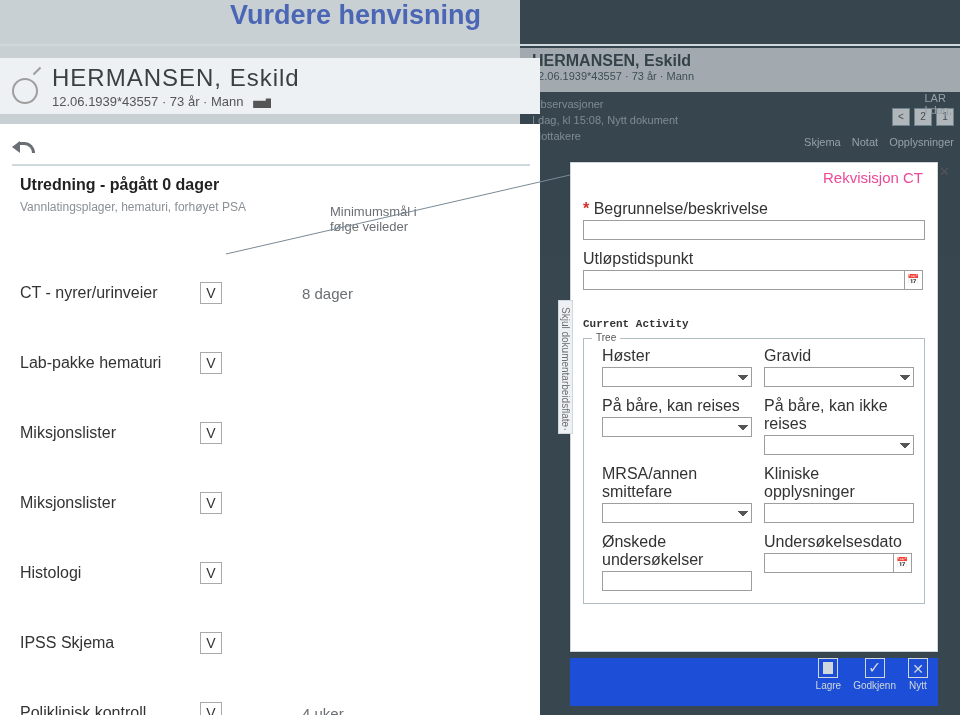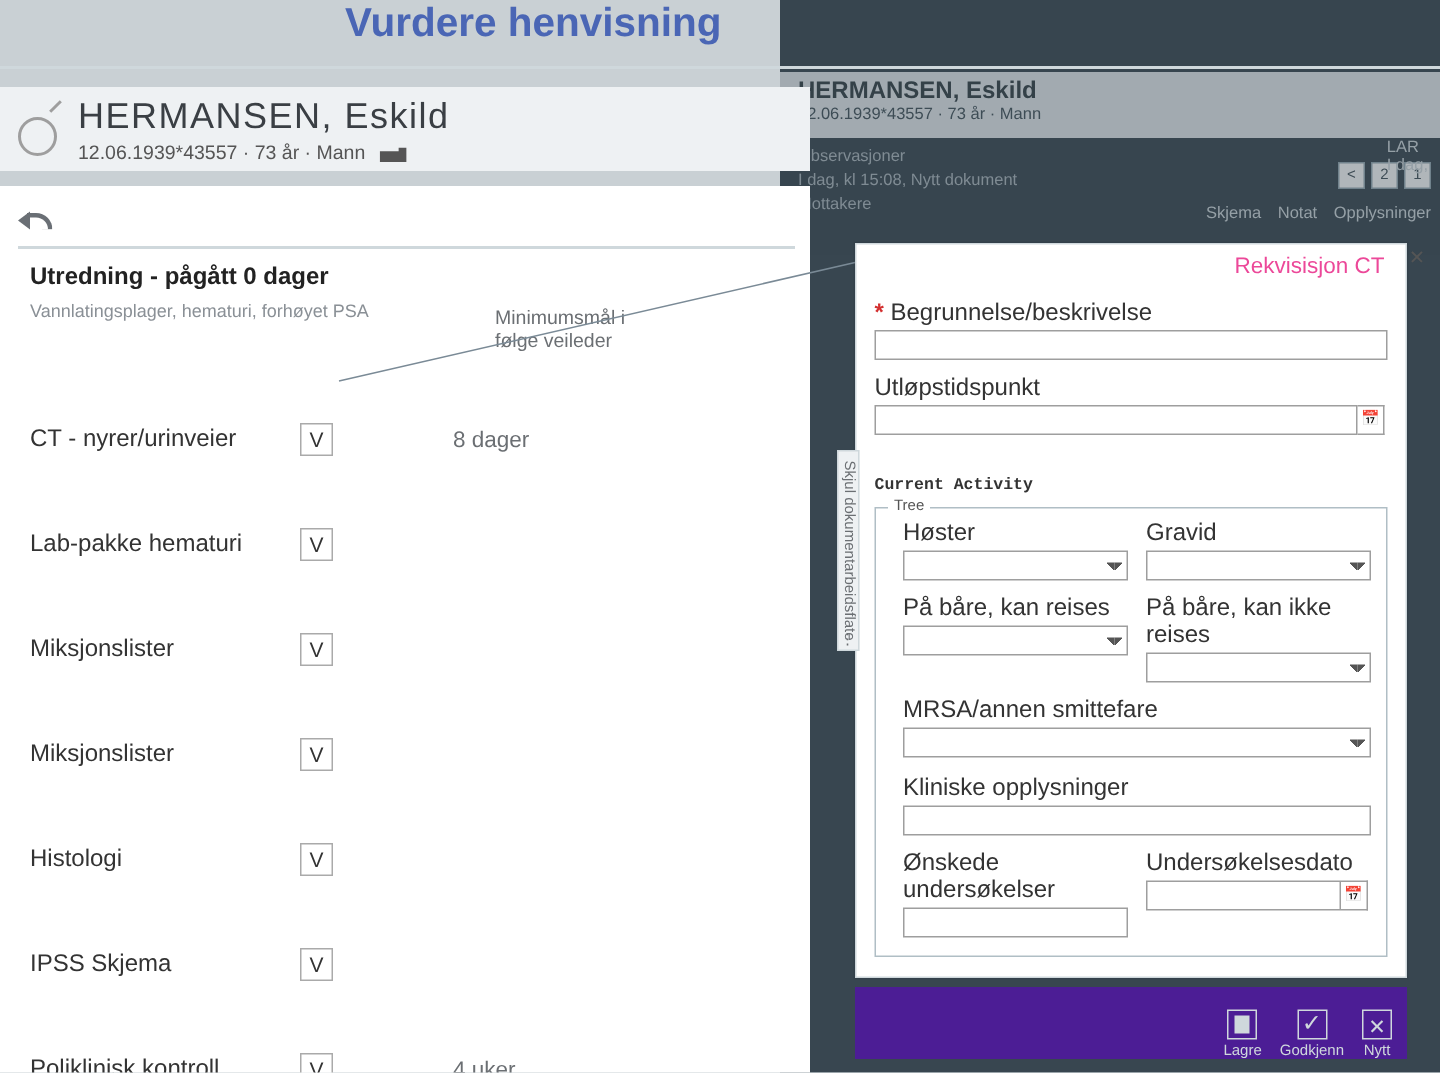--- a/index.html
+++ b/index.html
@@ -239,22 +239,22 @@
   }
   .collapse-dots{
     position:absolute; left:560px; top:420px;
     font-size:10px; color:#6b6f73;
   }
 
   
   .bottom-bar{
     position:absolute; left:570px; top:658px;
     width:368px; height:48px;
-    background:#4c1d95;
-    display:flex; justify-content:flex-end; align-items:flex-end;
+    background:#1d4ed8;
+    display:flex; justify-content:flex-end; align-items:flex-start;
     gap:12px; padding:0 10px;
   }
   .bbtn{
     display:flex; flex-direction:column; align-items:center;
     color:#cfd8dc; font-size:10px; gap:2px;
   }
   .bbtn .ic{
     width:20px;height:20px;border:1px solid #cfd8dc;
   }
   .ic-save{ position:relative;}
@@ -411,21 +411,21 @@
         <div>
           <span class="flabel">På båre, kan reises</span>
           <select class="sel"></select>
         </div>
         <div>
           <span class="flabel">På båre, kan ikke reises</span>
           <select class="sel"></select>
         </div>
       </div>
 
-      <div class="two-col" style="margin-top:10px;flex-direction:column;">
+      <div class="two-col" style="margin-top:10px;">
         <div>
           <span class="flabel">MRSA/annen smittefare</span>
           <select class="sel"></select>
         </div>
         <div>
           <span class="flabel">Kliniske opplysninger</span>
           <input class="txt" style="">
         </div>
       </div>
 

